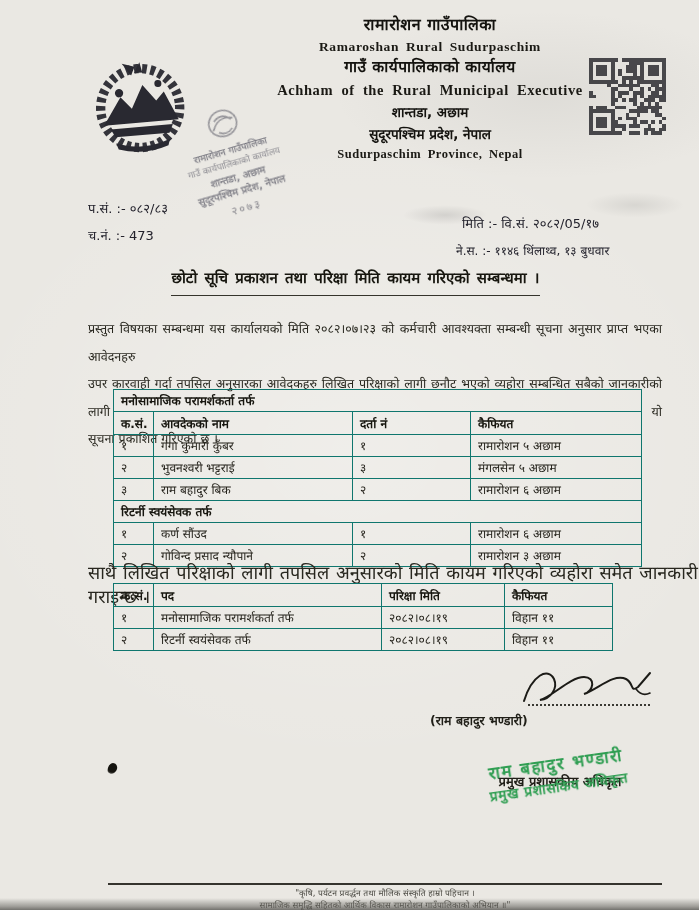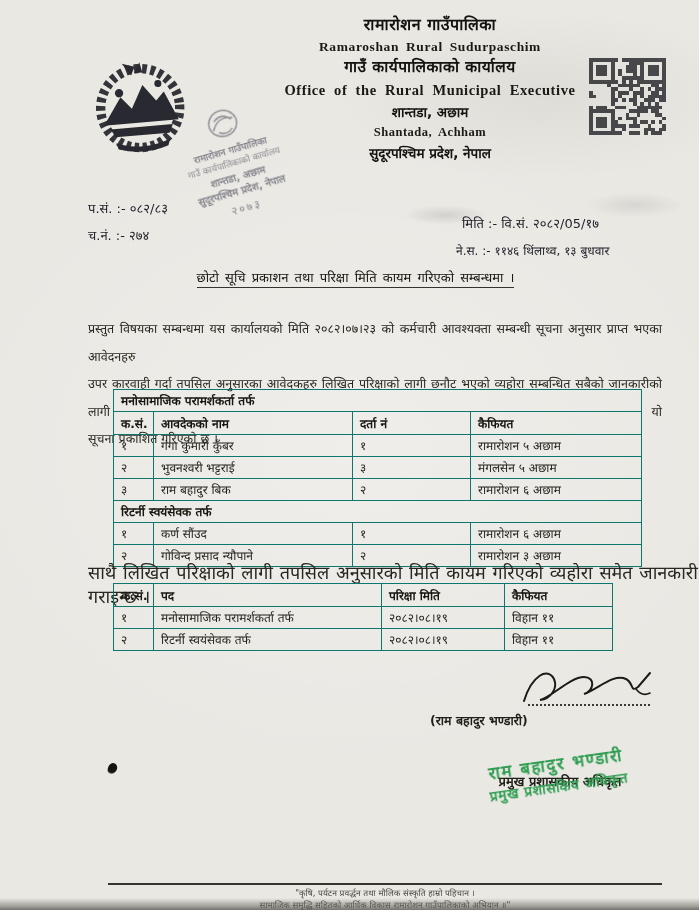--- a/index.html
+++ b/index.html
@@ -65,22 +65,22 @@
 
   
   .refs { left:88px; top:199px; font-size:13px; color:#23222c; }
   .refs .r2 { margin-top:9px; }
   .dates { left:462px; top:214px; font-size:13px; color:#23222c; }
   .dates .d2 { margin-top:10px; font-size:12px; margin-left:-6px; }
 
   
   .subject-wrap { left:88px; top:267px; width:535px; text-align:center; }
   .subject {
-    display:inline-block; font-size:13px; font-weight:normal; color:#17160f;
-    border-bottom:1.5px solid #35342c; padding-bottom:1px; word-spacing:2px;
+    display:inline-block; font-size:15px; font-weight:bold; color:#17160f;
+    border-bottom:1.5px solid #35342c; padding-bottom:8px; word-spacing:2px;
   }
 
   
   .body-par { left:88px; top:315px; width:574px; font-size:12.5px; color:#28271f; }
   .body-par .ln { line-height:27.5px; white-space:nowrap; }
   .body-par .just { text-align:justify; text-align-last:justify; white-space:normal; }
 
   
   table { border-collapse:collapse; table-layout:fixed; }
   td {
@@ -148,24 +148,24 @@
   <div class="rs-line2 np">गाउँ कार्यपालिकाको कार्यालय</div>
   <div class="rs-line3 np">शान्तडा, अछाम</div>
   <div class="rs-line4 np">सुदूरपश्चिम प्रदेश, नेपाल</div>
   <div class="rs-line5 np">२०७३</div>
 </div>
 
 <div class="abs header-block">
   <div class="h-np-lg np">रामारोशन गाउँपालिका</div>
   <div class="h-en-md en">Ramaroshan Rural Sudurpaschim</div>
   <div class="h-np-lg np" style="font-size:15.5px;">गाउँ कार्यपालिकाको कार्यालय</div>
-  <div class="h-en-lg en">Office of the Rural Municipal Executive</div>
+  <div class="h-en-lg en">Achham of the Rural Municipal Executive</div>
   <div class="h-np-md np">शान्तडा, अछाम</div>
-  <div class="h-en-sm en">Shantada, Achham</div>
   <div class="h-np-md np">सुदूरपश्चिम प्रदेश, नेपाल</div>
+  <div class="h-en-sm en">Sudurpaschim Province, Nepal</div>
 </div>
 
 <div class="abs qr" id="qr">
     <div class="d"></div>
     <div class="d"></div>
     <div class="d"></div>
     <div class="d"></div>
     <div class="d"></div>
     <div class="d"></div>
     <div class="d"></div>
@@ -600,21 +600,21 @@
     <div class="d"></div>
     <div></div>
     <div class="d"></div>
     <div class="d"></div>
     <div class="d"></div>
     <div></div>
   </div>
 
 <div class="abs refs np">
   <div class="r1">प.सं. :- ०८२/८३</div>
-  <div class="r2">च.नं. :- २७४</div>
+  <div class="r2">च.नं. :- 473</div>
 </div>
 
 <div class="abs dates np">
   <div class="d1">मिति :- वि.सं. २०८२/05/१७</div>
   <div class="d2">ने.स. :- ११४६ थिंलाथ्व, १३ बुधवार</div>
 </div>
 
 <div class="abs subject-wrap">
   <span class="subject np">छोटो सूचि प्रकाशन तथा परिक्षा मिति कायम गरिएको सम्बन्धमा ।</span>
 </div>

